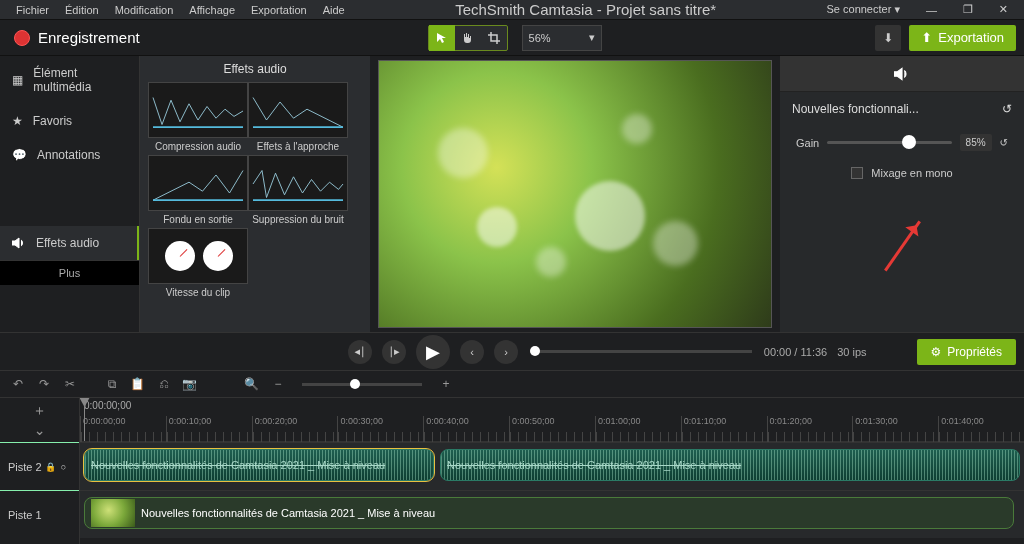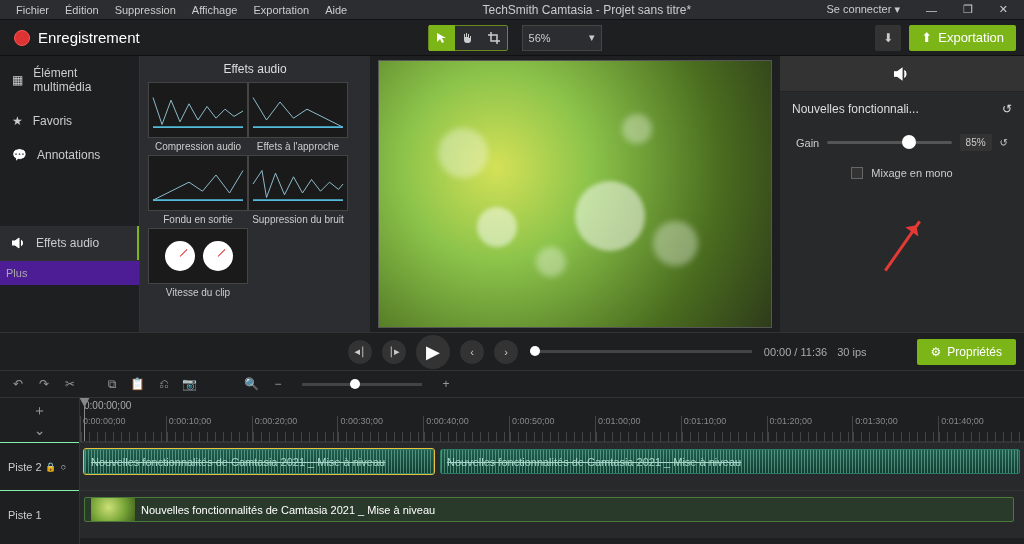--- a/index.html
+++ b/index.html
@@ -1,37 +1,37 @@
 <!DOCTYPE html>
 <html><head>
 <meta charset="utf-8">
 <style>
 *{margin:0;padding:0;box-sizing:border-box;font-family:Segoe UI,Arial,sans-serif;user-select:none}
 body{background:#1e1f21;color:#ddd;width:1024px;height:544px;overflow:hidden;font-size:12px}
 .menubar{height:20px;background:#2b2d30;display:flex;align-items:center;padding:0 8px;border-bottom:1px solid #111}
 .menubar .m{padding:0 8px;font-size:11px;color:#ccc;cursor:pointer}
-.menubar .title{flex:1;text-align:center;color:#ccc;font-size:12px}
+.menubar .title{flex:1;text-align:center;color:#ccc;font-size:15px}
 .menubar .right{display:flex;gap:10px;align-items:center}
 .toolbar{height:36px;background:#1e1f21;display:flex;align-items:center;border-bottom:1px solid #111}
 .rec-btn{display:flex;align-items:center;gap:8px;padding:0 14px;height:100%;cursor:pointer}
 .rec-dot{width:16px;height:16px;border-radius:50%;background:#d33;border:1px solid #f55}
 .rec-txt{font-size:15px;color:#fff}
 .tb-center{flex:1;display:flex;justify-content:center;gap:8px}
 .tb-group{display:flex;border:1px solid #6a8a1e;height:26px;align-items:center;background:#2b2d30;border-radius:2px}
 .tb-btn{width:26px;height:26px;display:flex;align-items:center;justify-content:center;color:#ccc;font-size:13px;cursor:pointer}
 .tb-btn.act{background:#7cb518;color:#fff}
 .zoom-sel{height:26px;background:#2b2d30;border:1px solid #444;color:#ccc;width:80px;margin-left:6px;padding:0 6px;display:flex;align-items:center;justify-content:space-between;font-size:11px;cursor:pointer}
 .tb-right{display:flex;gap:8px;padding-right:8px;align-items:center}
 .dl-btn{width:26px;height:26px;background:#333;display:flex;align-items:center;justify-content:center;color:#ccc;border-radius:2px;cursor:pointer}
 .export-btn{background:#7cb518;color:#fff;height:26px;padding:0 12px;display:flex;align-items:center;gap:6px;border-radius:2px;font-size:13px;cursor:pointer}
 .main{display:flex;height:276px}
 .sidebar{width:140px;background:#1e1f21;border-right:1px solid #333}
 .sidebar .item{display:flex;align-items:center;gap:10px;padding:10px 12px;color:#ccc;font-size:12px;cursor:pointer}
 .sidebar .item.active{background:#2b2d30;border-right:2px solid #7cb518}
-.sidebar .plus{text-align:left;padding:6px;color:#aaa;font-size:11px;background:#4c1d95;border-top:1px solid #333;cursor:pointer}
+.sidebar .plus{text-align:center;padding:6px;color:#aaa;font-size:11px;background:#000000;border-top:1px solid #333;cursor:pointer}
 .media-panel{width:230px;background:#2b2d30;display:flex;flex-direction:column}
 .media-panel .hdr{text-align:center;padding:6px;font-size:12px;color:#ddd}
 .thumbs{display:flex;flex-wrap:wrap;gap:0;padding:0 8px;overflow:auto}
 .thumb{width:100px;display:flex;flex-direction:column;align-items:center;cursor:pointer}
 .thumb .img{width:100px;height:56px;background:#1a1a1a;border:1px solid #444;position:relative;overflow:hidden}
 .thumb .cap{font-size:10px;color:#ccc;text-align:center;padding:3px 0}
 .wave{position:absolute;bottom:8px;left:2px;right:2px;height:36px}
 .wave svg{width:100%;height:100%}
 .clock{width:30px;height:30px;border-radius:50%;background:#fff;position:absolute;top:12px}
 .clock::after{content:"";position:absolute;left:50%;top:50%;width:10px;height:1px;background:#d33;transform-origin:left;transform:rotate(-45deg)}
@@ -68,38 +68,38 @@
 .tl-left{width:80px;background:#1e1f21;border-right:1px solid #333}
 .tl-left .hdr{height:44px;display:flex;flex-direction:column;align-items:center;justify-content:center;gap:2px;color:#999;font-size:14px}
 .tl-left .trk{height:48px;display:flex;align-items:center;padding:0 8px;font-size:11px;color:#ccc;border-top:1px solid #86efac;gap:4px;flex-wrap:wrap}
 .tl-right{flex:1;position:relative;overflow:hidden}
 .ruler{height:44px;position:relative;border-bottom:1px solid #333}
 .ruler .ph{position:absolute;top:2px;left:4px;color:#aaa;font-size:10px}
 .ruler .ticks{position:absolute;top:18px;left:0;right:0;height:26px;display:flex}
 .ruler .tick{flex:1;border-left:1px solid #444;height:100%;position:relative;font-size:9px;color:#888;padding-left:2px}
 .ruler .tick::after{content:"";position:absolute;bottom:0;left:0;right:0;height:10px;background:repeating-linear-gradient(90deg,#444,#444 1px,transparent 1px,transparent 8px)}
 .track{height:48px;border-top:1px solid #333;position:relative;background:#27292b}
-.clip{position:absolute;top:6px;height:25px;border-radius:2px;display:flex;align-items:center;padding:0 6px;font-size:11px;overflow:hidden}
+.clip{position:absolute;top:6px;height:32px;border-radius:8px;display:flex;align-items:center;padding:0 6px;font-size:11px;overflow:hidden}
 .clip.audio{background:linear-gradient(#1e5e4f,#0e3e32);color:#a8d8c8;border:1px solid #2a7a65}
 .clip.audio.sel{outline:1px solid #e8c040}
 .clip.audio .wv{position:absolute;inset:0;opacity:.45;background:repeating-linear-gradient(90deg,rgba(170,230,200,.9),rgba(170,230,200,.9) 1px,transparent 1px,transparent 3px)}
 .clip.audio .txt{position:relative;text-decoration:line-through}
 .clip.video{background:#2a3a2a;color:#fff;border:1px solid #4a7a3a}
 .clip.video .thumb-mini{width:44px;height:28px;background:radial-gradient(circle at 40% 40%,#cde077,#7ba83a,#3a5a1a);margin-right:6px}
 .playhead{position:absolute;top:0;bottom:0;left:4px;width:1px;background:#888}
 .playhead::before{content:"";position:absolute;top:-1px;left:-5px;width:11px;height:10px;background:#888;clip-path:polygon(0 0,100% 0,50% 100%)}
 svg{display:block}
 </style>
 </head>
 <body>
 
 <div class="menubar">
   <div class="m">Fichier</div>
   <div class="m">Édition</div>
-  <div class="m">Suppression</div>
+  <div class="m">Modification</div>
   <div class="m">Affichage</div>
   <div class="m">Exportation</div>
   <div class="m">Aide</div>
   <div class="title">TechSmith Camtasia - Projet sans titre*</div>
   <div class="right">
     <div class="m"><span>Se connecter</span> ▾</div>
     <div class="m">—</div>
     <div class="m">❐</div>
     <div class="m">✕</div>
   </div>

